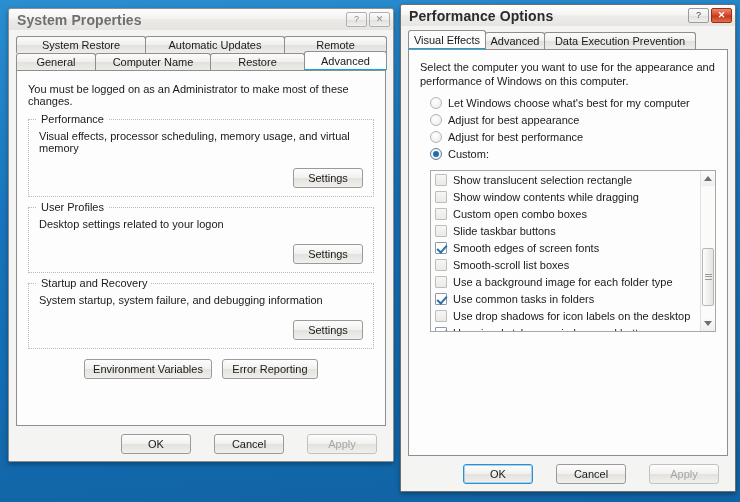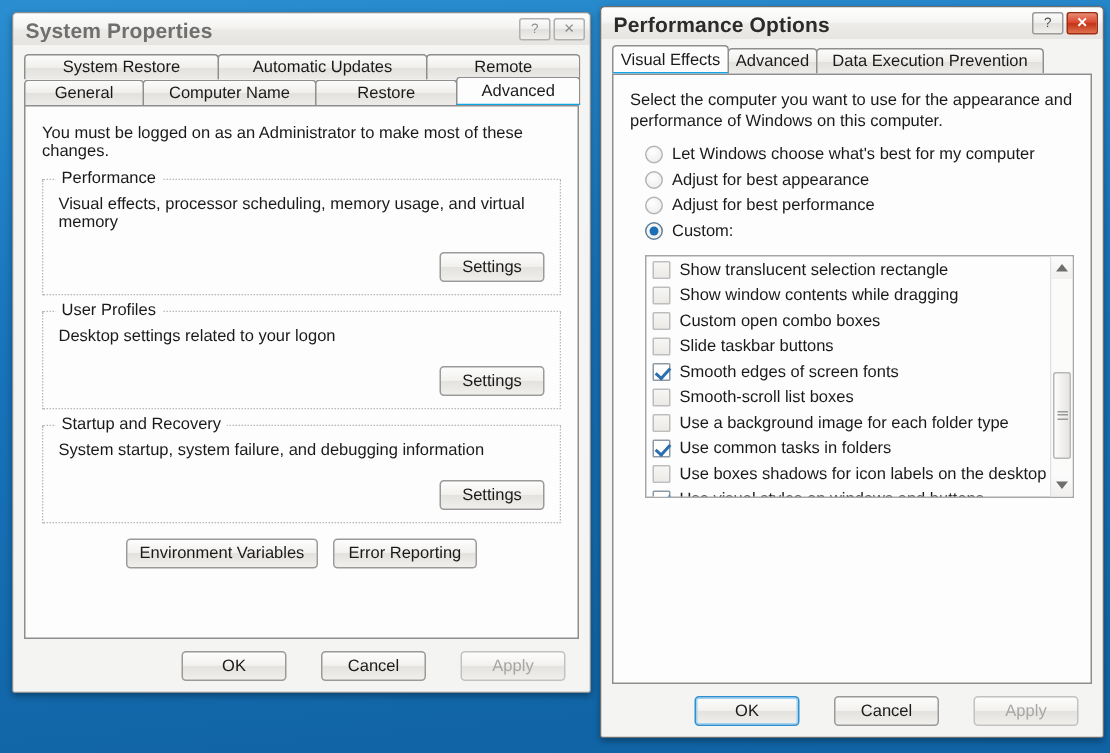--- a/index.html
+++ b/index.html
@@ -412,21 +412,21 @@
           <div class="list-row">
             <span class="cbx"></span>
             <span class="list-label">Use a background image for each folder type</span>
           </div>
           <div class="list-row">
             <span class="cbx checked"></span>
             <span class="list-label">Use common tasks in folders</span>
           </div>
           <div class="list-row">
             <span class="cbx"></span>
-            <span class="list-label">Use boxes shadows for icon labels on the desktop</span>
+            <span class="list-label">Use drop shadows for icon labels on the desktop</span>
           </div>
           <div class="list-row">
             <span class="cbx checked"></span>
             <span class="list-label">Use visual styles on windows and buttons</span>
           </div>
         </div>
 
         <div class="scrollbar">
           <div class="sb-arrow">
             <span class="arrow-up"></span>

